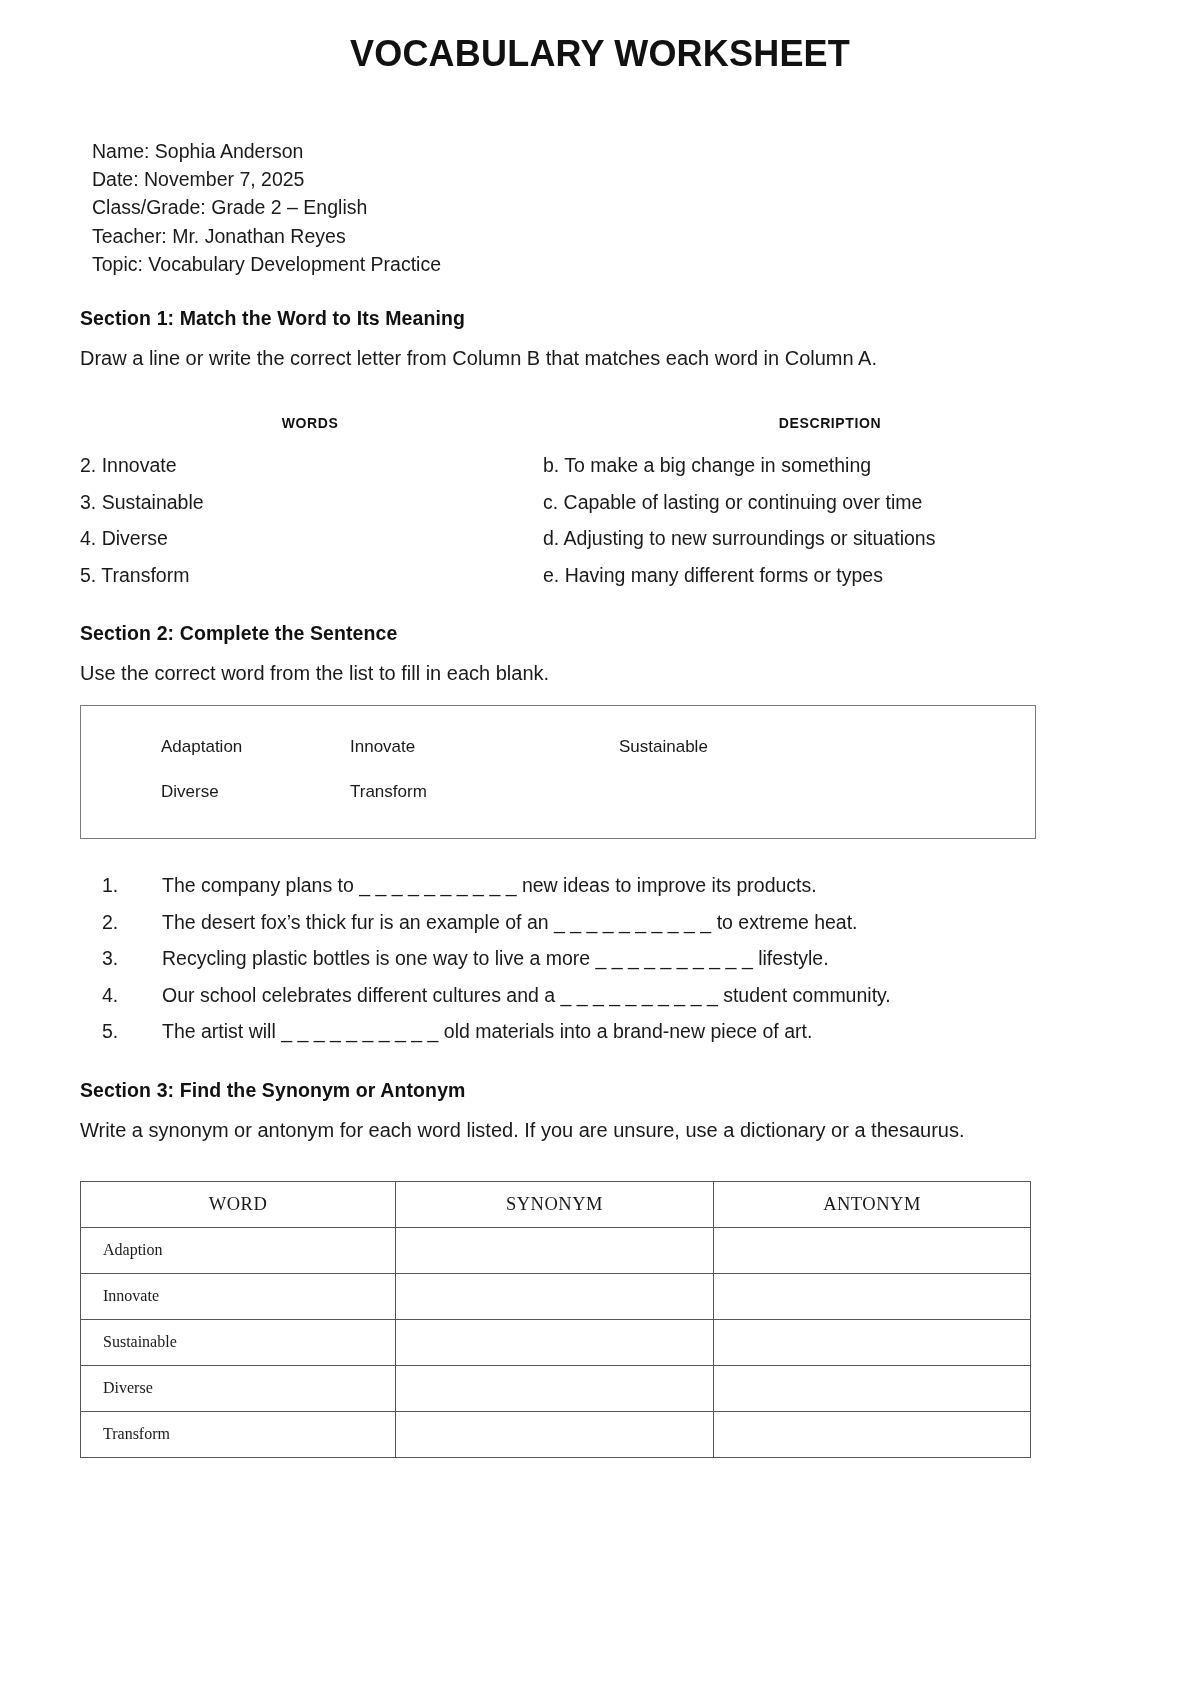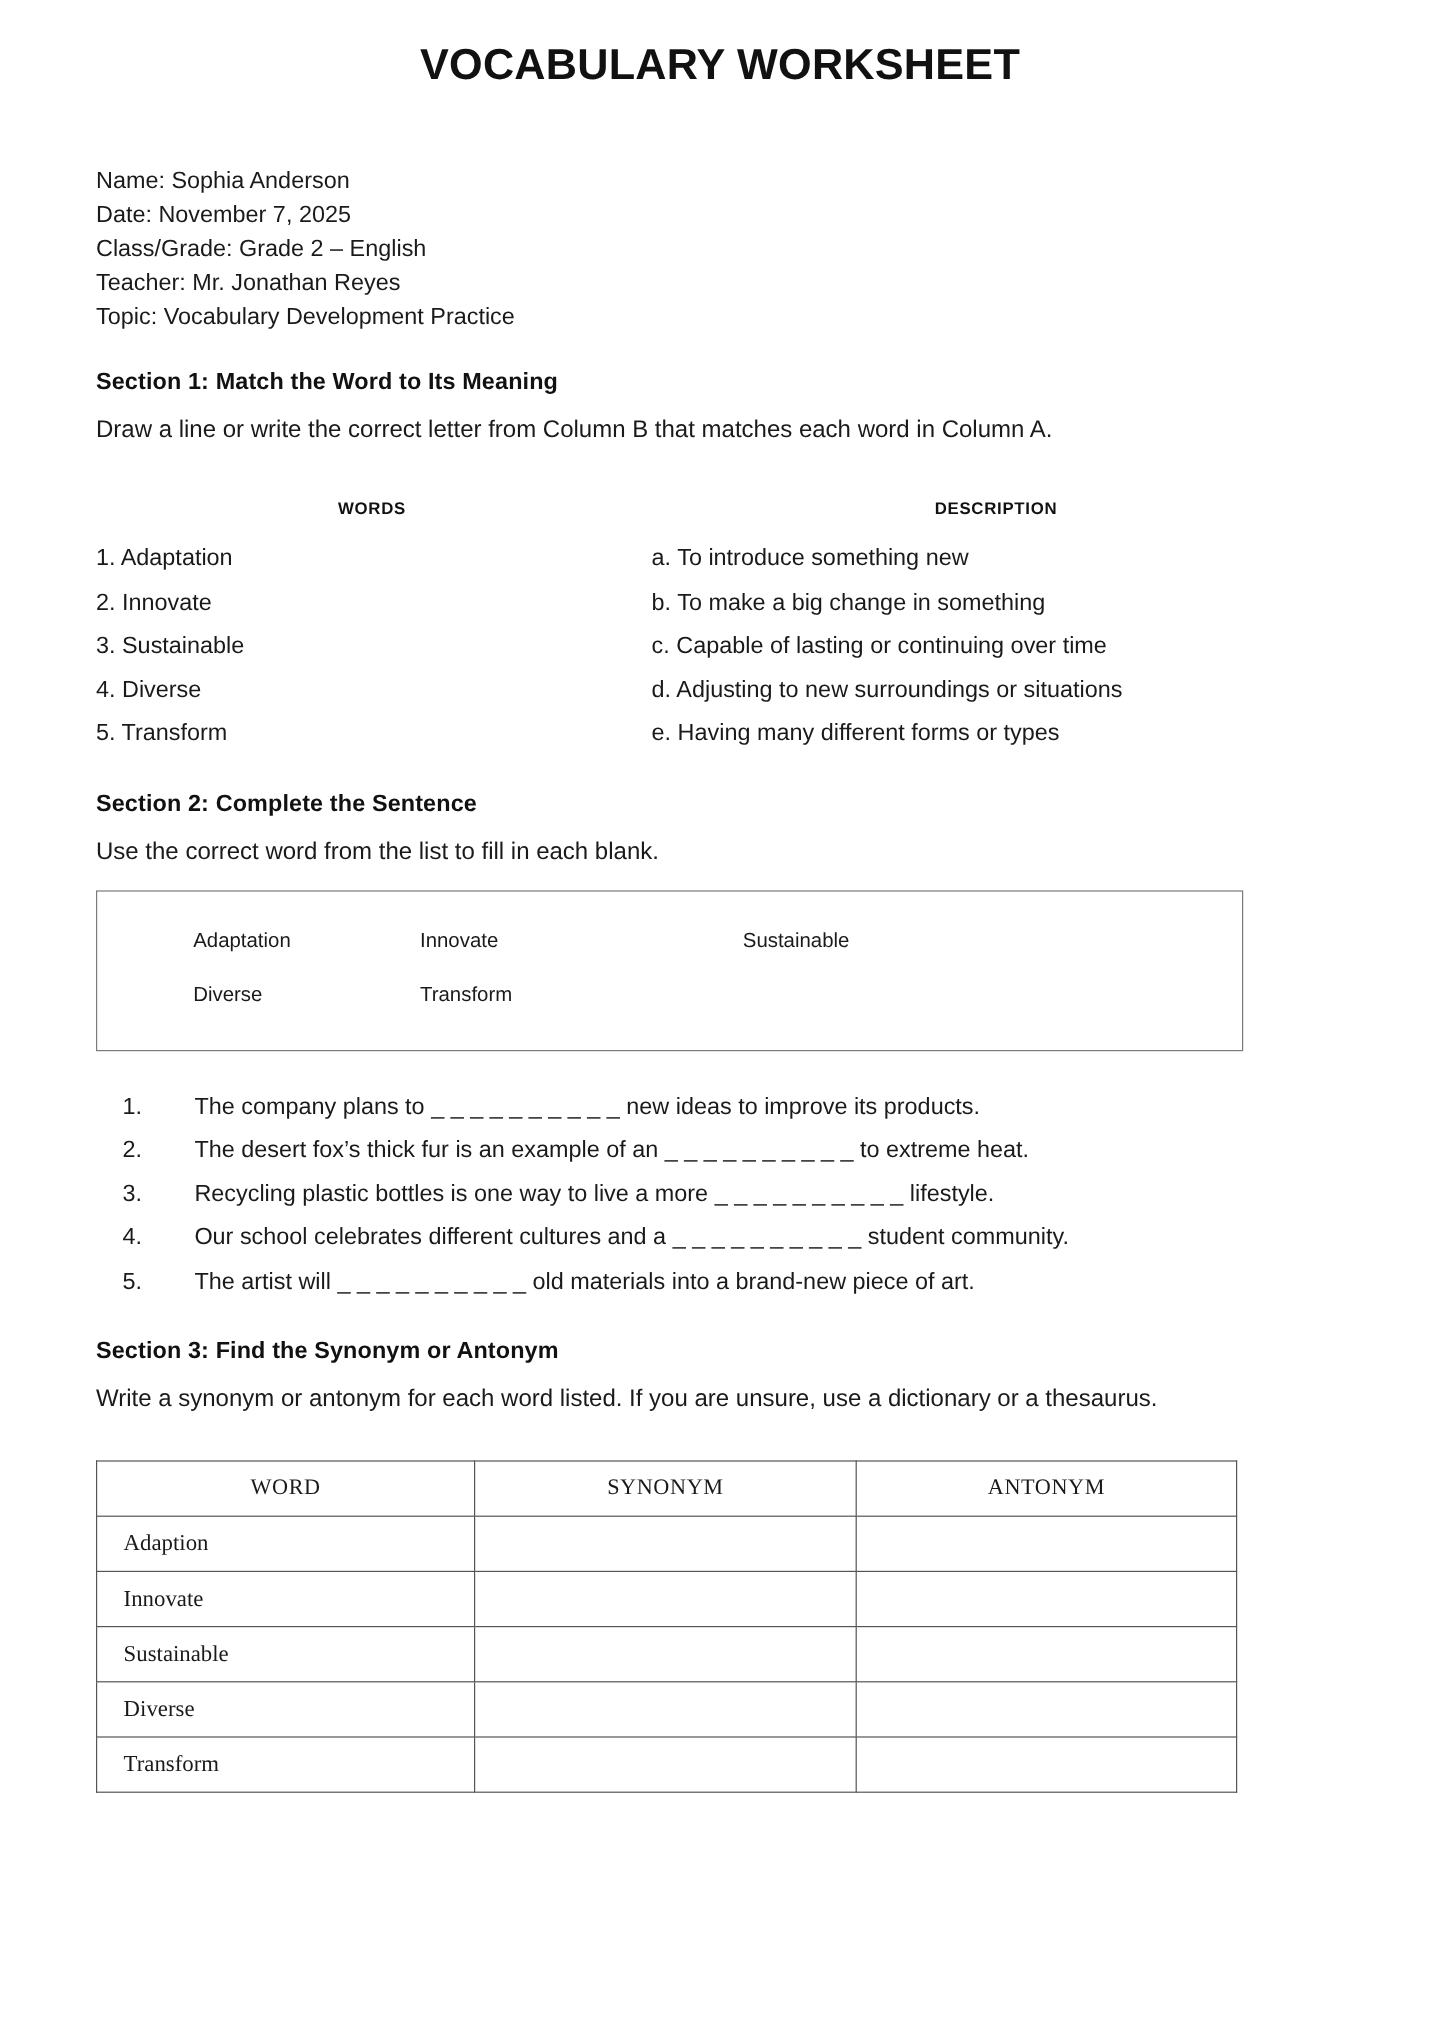--- a/index.html
+++ b/index.html
@@ -36,20 +36,21 @@
 
   
   .meta {
     margin-top: 62px;
   }
   .meta-line {
     font-size: 19.5px;
     line-height: 28.2px;
     color: #1a1a1a;
     white-space: pre;
+    margin-left: 12px;
   }
 
   
   .section-heading {
     font-size: 19.5px;
     font-weight: bold;
     color: #111111;
     margin-top: 29px;
     letter-spacing: 0.1px;
   }
@@ -144,21 +145,21 @@
     margin-top: 37px;
     border-collapse: collapse;
     width: 950px;
     table-layout: fixed;
     font-family: Liberation Serif, serif;
   }
   .vtable th,
   .vtable td {
     border: 1.2px solid #555555;
     font-weight: normal;
-    font-size: 19px;
+    font-size: 16px;
     color: #1a1a1a;
     height: 46px;
     box-sizing: border-box;
   }
   .vtable th {
     text-align: center;
     letter-spacing: 0.5px;
     font-size: 18.5px;
   }
   .vtable td.word-cell {
@@ -186,24 +187,20 @@
 
   <div class="section-heading">Section 1: Match the Word to Its Meaning</div>
   <div class="section-sub">Draw a line or write the correct letter from Column B that matches each word in Column A.</div>
 
   <div class="match-wrap">
     <div class="match-head">
       <div class="col-a">WORDS</div>
       <div class="col-b">DESCRIPTION</div>
     </div>
     <div class="match-rows">
-      <div class="match-row">
-        <div class="col-a">1. Adaptation</div>
-        <div class="col-b">a. To introduce something new</div>
-      </div>
       <div class="match-row">
         <div class="col-a">2. Innovate</div>
         <div class="col-b">b. To make a big change in something</div>
       </div>
       <div class="match-row">
         <div class="col-a">3. Sustainable</div>
         <div class="col-b">c. Capable of lasting or continuing over time</div>
       </div>
       <div class="match-row">
         <div class="col-a">4. Diverse</div>

